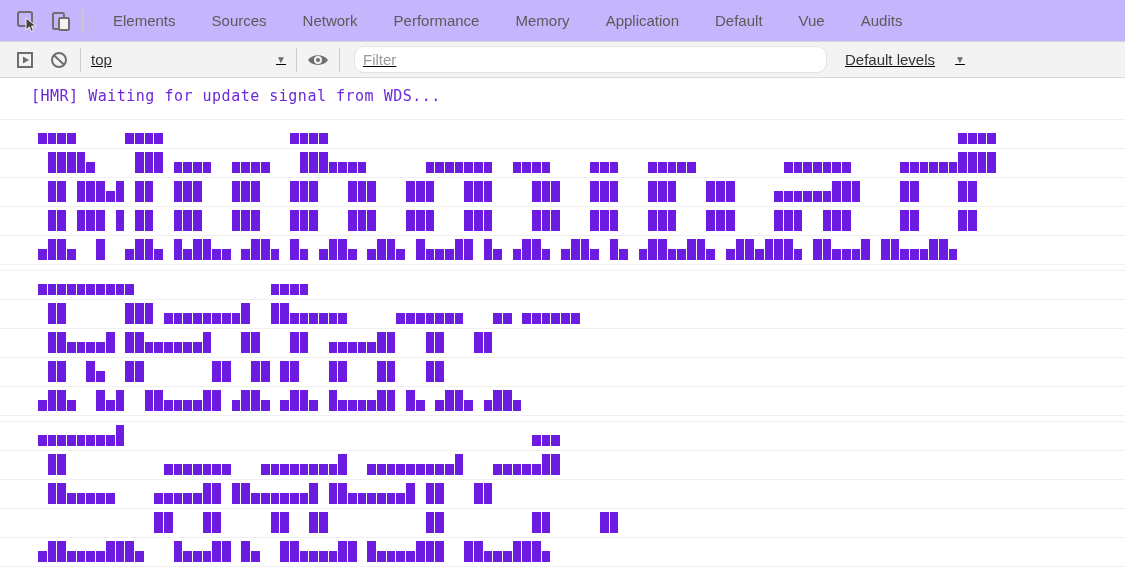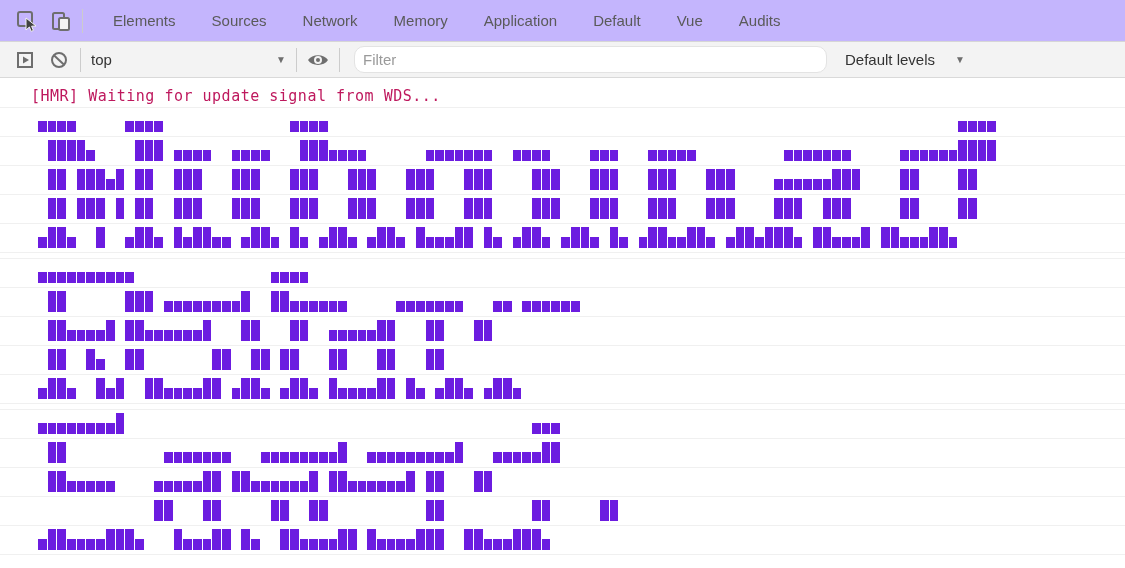--- a/index.html
+++ b/index.html
@@ -7,31 +7,31 @@
   
   .tabbar{height:41px;background:#c4b5fd;border-bottom:1px solid #d6d6d6;display:flex;align-items:stretch;}
   .tabbar .iconbox{display:flex;align-items:center;padding-left:10px;}
   .tbtn{width:34px;height:30px;display:flex;align-items:center;justify-content:center;cursor:pointer;}
   .vsep{width:1px;height:24px;background:#ccc;align-self:center;margin:0 4px;}
   .tabs{display:flex;align-items:stretch;margin-left:8px;}
   .tab{position:relative;display:flex;align-items:center;padding:0 18px;font-size:15px;color:#5a5a5a;cursor:pointer;}
   .tab.active{color:#2a2a2a;}
   .tab.active::after{content:"";position:absolute;left:6px;right:6px;bottom:0;height:3px;background:#4285f4;}
   
-  .ctoolbar{height:35px;background:#f3f3f3;border-bottom:1px solid #d9d9d9;display:flex;align-items:center;padding:0 8px;}
+  .ctoolbar{height:35px;background:#f3f3f3;border-bottom:1px solid #d9d9d9;display:flex;align-items:center;padding:0 8px;text-decoration:underline;}
   .ctx{display:flex;align-items:center;width:195px;padding:0 6px;color:#333;font-size:15px;cursor:pointer;}
   .ctx .lbl{flex:1;}
   .caret{font-size:10px;color:#6e6e6e;margin-left:6px;}
   .filter{flex:0 0 455px;height:25px;background:#fff;border:1px solid #e3e3e3;border-radius:10px;margin-left:10px;padding:0 8px;font-size:15px;color:#333;outline:none;font-family:"Liberation Sans",sans-serif;}
   .filter::placeholder{color:#9a9a9a;}
   .levels{display:flex;align-items:center;margin-left:18px;color:#333;font-size:15px;cursor:pointer;gap:14px;}
   
   .console{background:#fff;height:490px;overflow:hidden;}
   .crow{border-bottom:1px solid #f0f0f0;}
-  .hmr{padding:9px 0 2px 31px;font-family:"DejaVu Sans Mono","Liberation Mono",monospace;font-size:15px;color:#be185d;letter-spacing:.5px;}
+  .hmr{padding:9px 0 14px 31px;font-family:"DejaVu Sans Mono","Liberation Mono",monospace;font-size:15px;color:#6d28d9;letter-spacing:.5px;}
   .art-row{padding:3px 0 4px 38px;}
   .spacer{height:5px;}
   .art{display:flex;}
   .cell{position:relative;flex:0 0 9.7px;width:9.7px;height:21px;}
   .cell i{position:absolute;left:0;right:1px;background:var(--banner,#6C1CE0);}
   .cell i.f{top:0;bottom:0;}
   .cell i.b{top:10px;bottom:0;}
   svg .st{stroke:#6e6e6e;fill:none;stroke-width:2px;}
 </style>
 </head>
@@ -55,20 +55,23 @@
   </div>
   <div class="tabs">
       <div class="tab">
         <span>Elements</span>
       </div>
       <div class="tab">
         <span>Sources</span>
       </div>
       <div class="tab">
         <span>Network</span>
+      </div>
+      <div class="tab">
+        <span>Performance</span>
       </div>
       <div class="tab">
         <span>Memory</span>
       </div>
       <div class="tab">
         <span>Application</span>
       </div>
       <div class="tab">
         <span>Default</span>
       </div>

